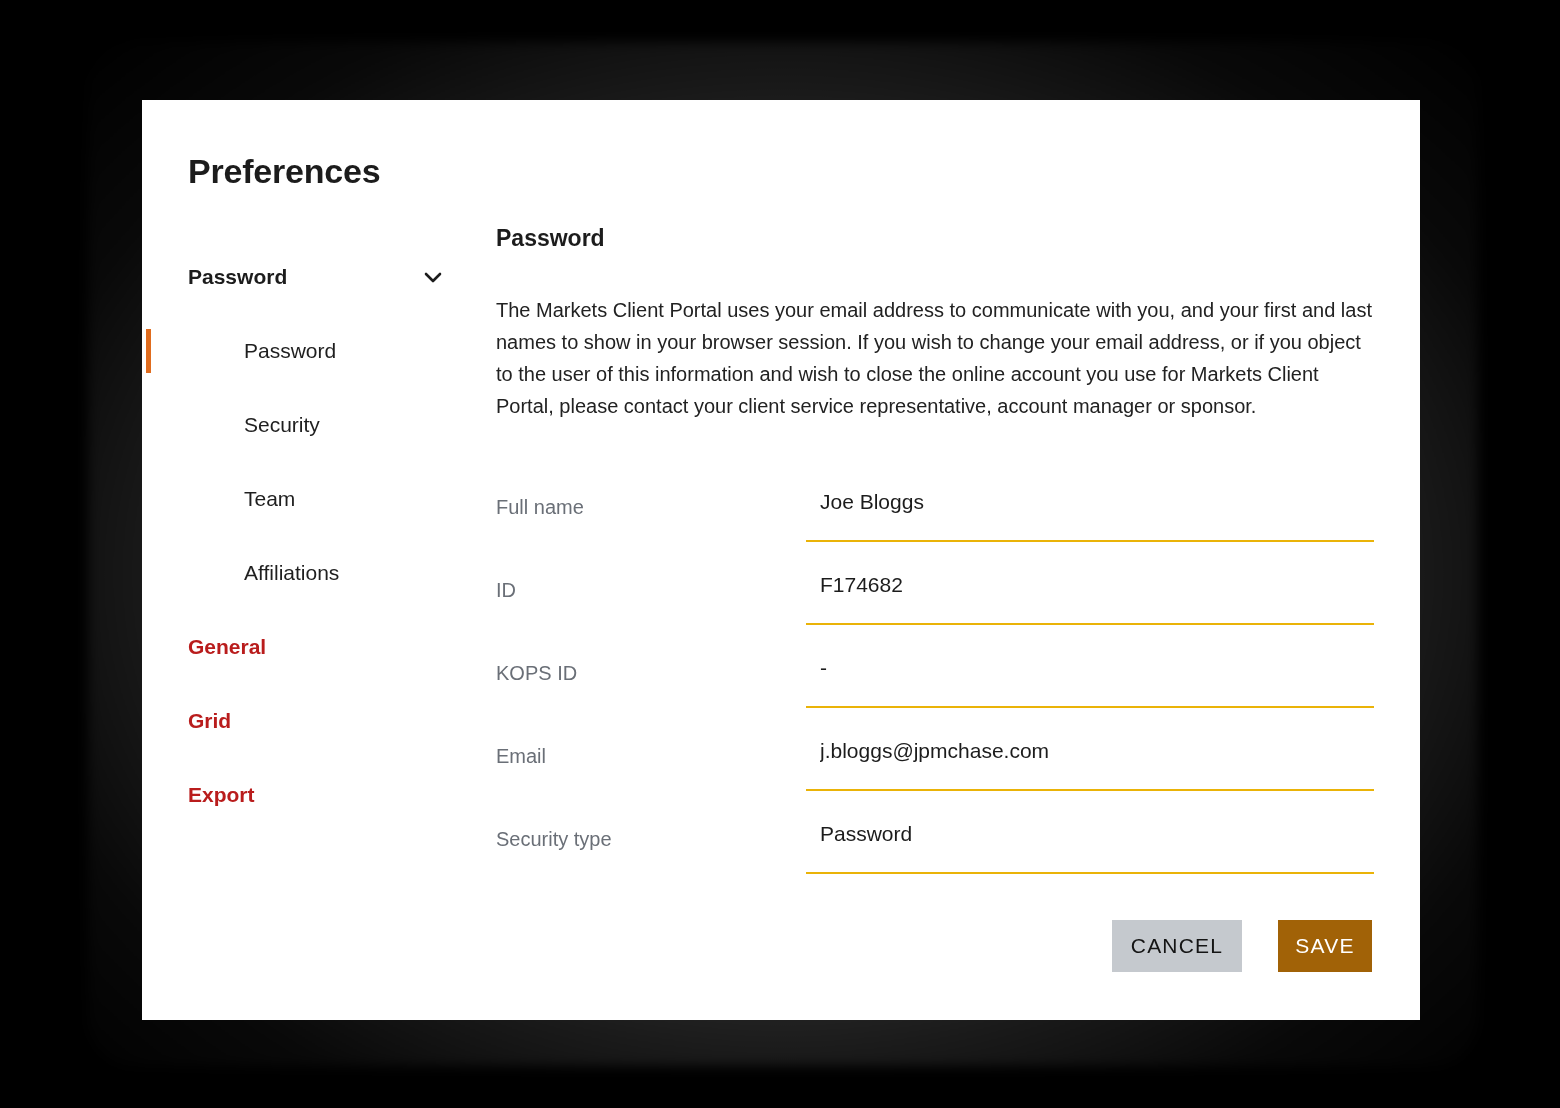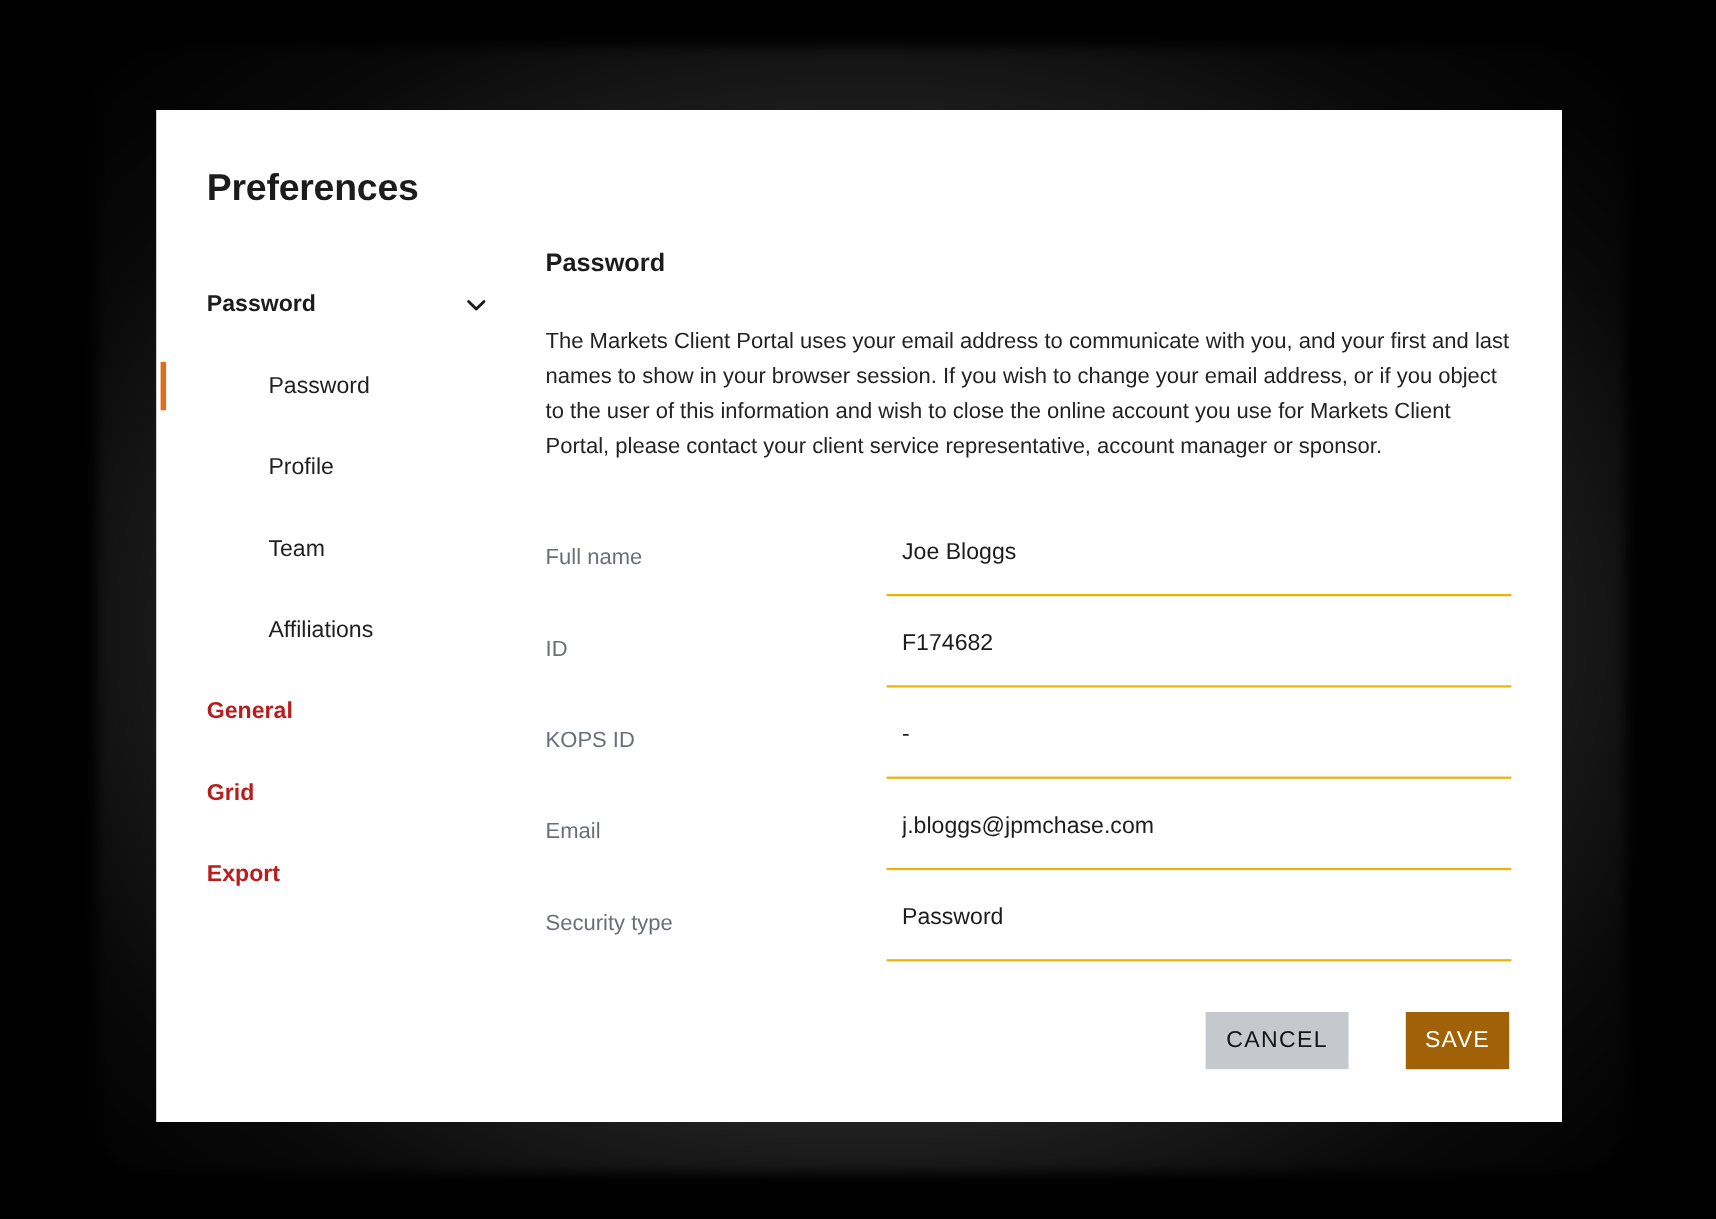--- a/index.html
+++ b/index.html
@@ -206,21 +206,20 @@
     outline: none;
     display: block;
   }
 
   
   .actions {
     position: absolute;
     right: 48px;
     top: 820px;
     display: flex;
-    gap: 16px;
   }
   .btn {
     border: none;
     font-family: "Liberation Sans", "DejaVu Sans", sans-serif;
     font-size: 21px;
     letter-spacing: 1.2px;
     cursor: pointer;
     height: 52px;
     display: inline-flex;
     align-items: center;
@@ -258,21 +257,21 @@
           <svg width="26" height="26" viewBox="0 0 26 26" aria-hidden="true">
             <path d="M6 10 L13 17 L20 10" fill="none" stroke="#1c1c1c" stroke-width="2.6" stroke-linecap="round" stroke-linejoin="round"></path>
           </svg>
         </span>
       </div>
 
       <div class="nav-sub active">
         <span class="label">Password</span>
       </div>
       <div class="nav-sub">
-        <span class="label">Profile</span>
+        <span class="label">Security</span>
       </div>
       <div class="nav-sub">
         <span class="label">Team</span>
       </div>
       <div class="nav-sub">
         <span class="label">Affiliations</span>
       </div>
 
       <div class="nav-item">
         <span class="label">General</span>

